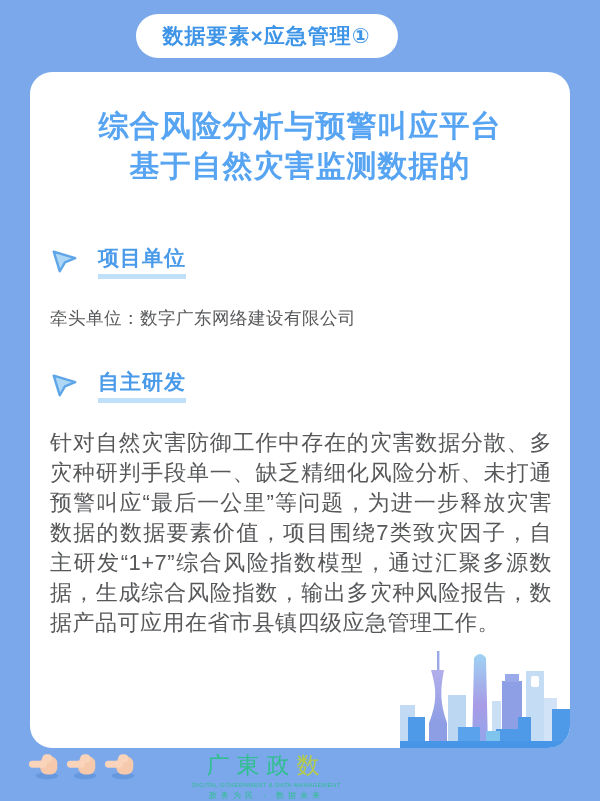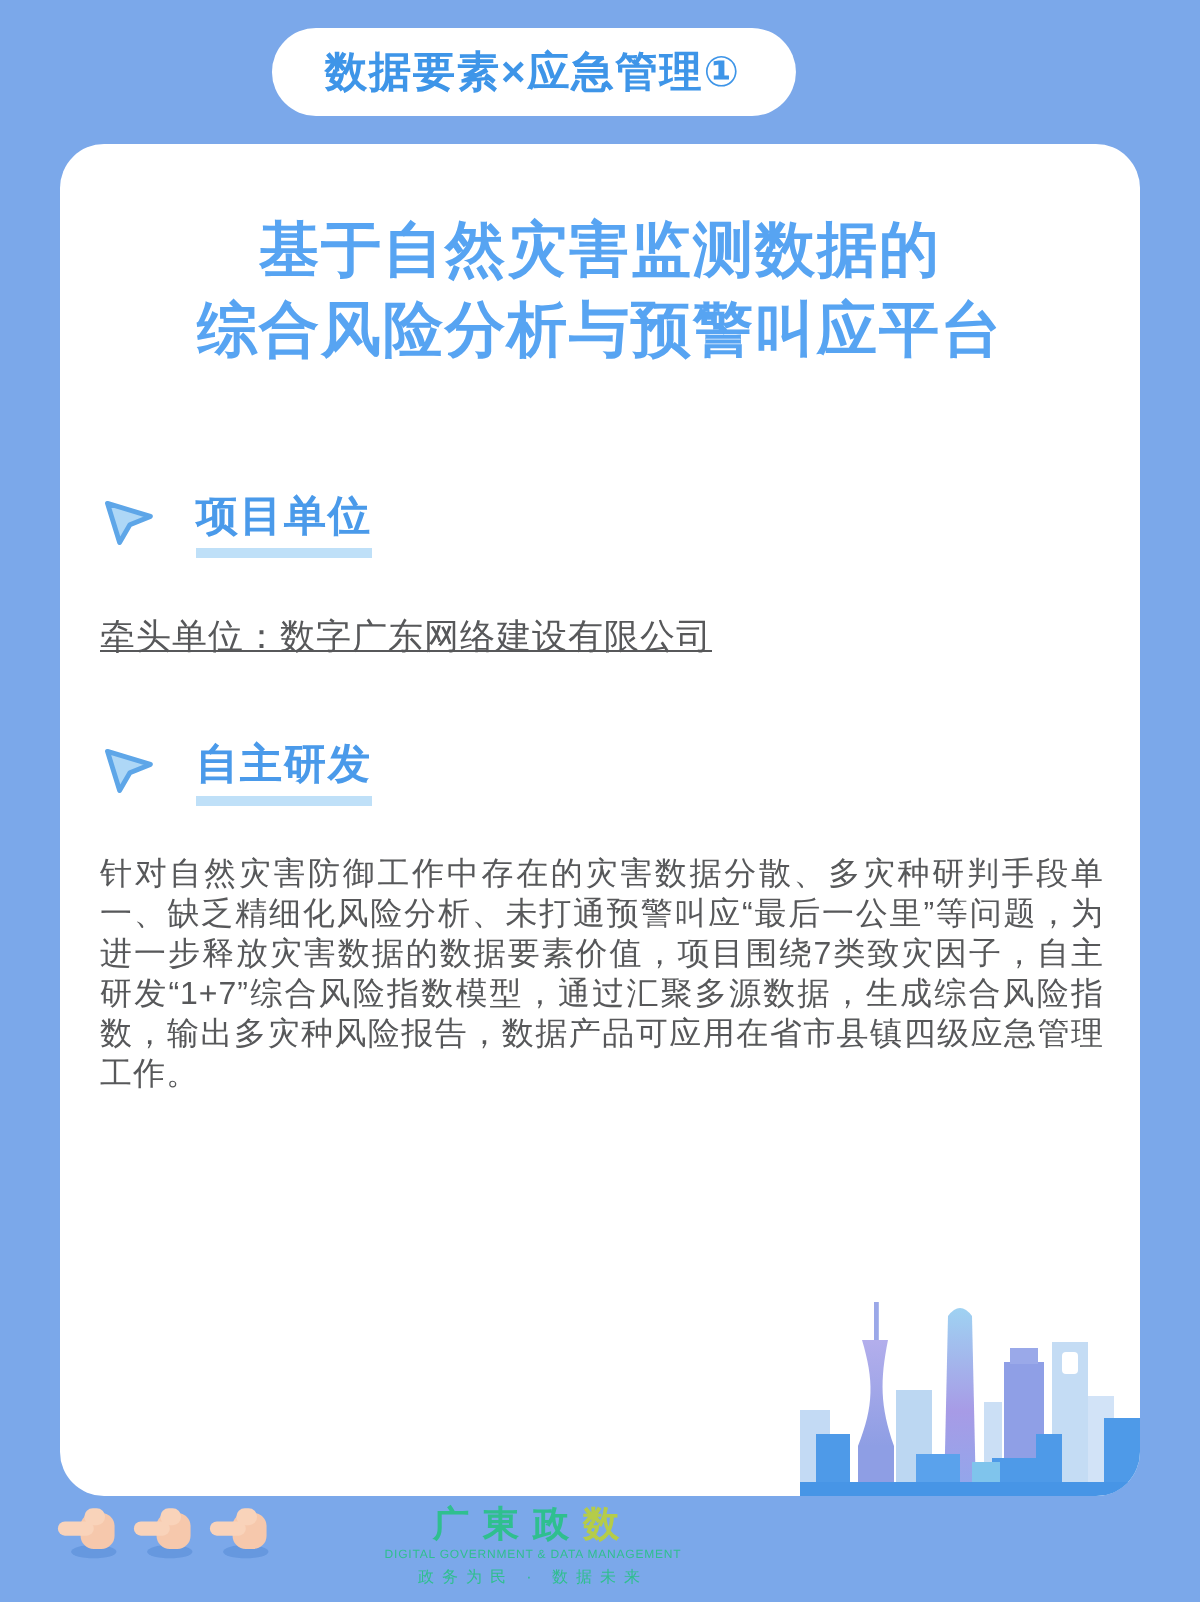--- a/index.html
+++ b/index.html
@@ -38,43 +38,43 @@
   .section-header.second{margin-top:40px;}
   .section-label{
     font-size:21px;font-weight:bold;color:#4A9AEA;
     letter-spacing:1px;
     border-bottom:5px solid #BFE0F8;
     padding-bottom:2px;
   }
   .cursor-icon{width:28px;height:28px;flex:0 0 auto;}
   .lead-text{
     margin:30px 20px 0 20px;
-    font-size:17.5px;color:#57585A;letter-spacing:0.5px;text-decoration:underline;
+    font-size:17.5px;color:#57585A;letter-spacing:0.5px;
   }
   .body-text{
     margin:28px 18px 0 20px;
-    font-size:16px;line-height:20px;color:#57585A;
+    font-size:22px;line-height:30px;color:#57585A;
     text-align:justify;letter-spacing:0.5px;
   }
   .skyline{
     position:absolute;right:0;bottom:0;width:170px;height:105px;
   }
 
   
   .footer-hands{
     position:absolute;left:28px;top:750px;
     display:flex;gap:4px;align-items:center;
   }
   .hand-icon{width:34px;height:30px;}
   .footer-logo{
     position:absolute;left:50%;top:750px;transform:translateX(-50%);
     text-align:center;white-space:nowrap;
   }
   .logo-main{
-    font-size:18px;font-weight:bold;color:#2FBF8F;letter-spacing:7px;
+    font-size:23px;font-weight:normal;color:#2FBF8F;letter-spacing:7px;
   }
   .logo-accent{color:#B5CC49;}
   .logo-subtitle{
     font-size:6px;color:#2FBF8F;letter-spacing:0.4px;margin-top:1px;
   }
   .logo-slogan{
     font-size:8px;color:#2FBF8F;letter-spacing:4px;margin-top:2px;
   }
 </style>
 </head>
@@ -82,22 +82,22 @@
 
 <div class="frame">
 
   <div class="badge-pill">
     <span>数据要素×应急管理①</span>
   </div>
 
   <div class="card">
 
     <div class="card-title">
+      <div>综合风险分析与预警叫应平台</div>
       <div>基于自然灾害监测数据的</div>
-      <div>综合风险分析与预警叫应平台</div>
     </div>
 
     <div class="section-header first">
       <svg class="cursor-icon" viewBox="0 0 30 30">
         <polygon points="4,5 27,12 16,16.5 10.5,26" fill="#AED7F6" stroke="#5EA6E8" stroke-width="2.6" stroke-linejoin="round"></polygon>
       </svg>
       <span class="section-label">项目单位</span>
     </div>
 
     <div class="lead-text">牵头单位：数字广东网络建设有限公司</div>

